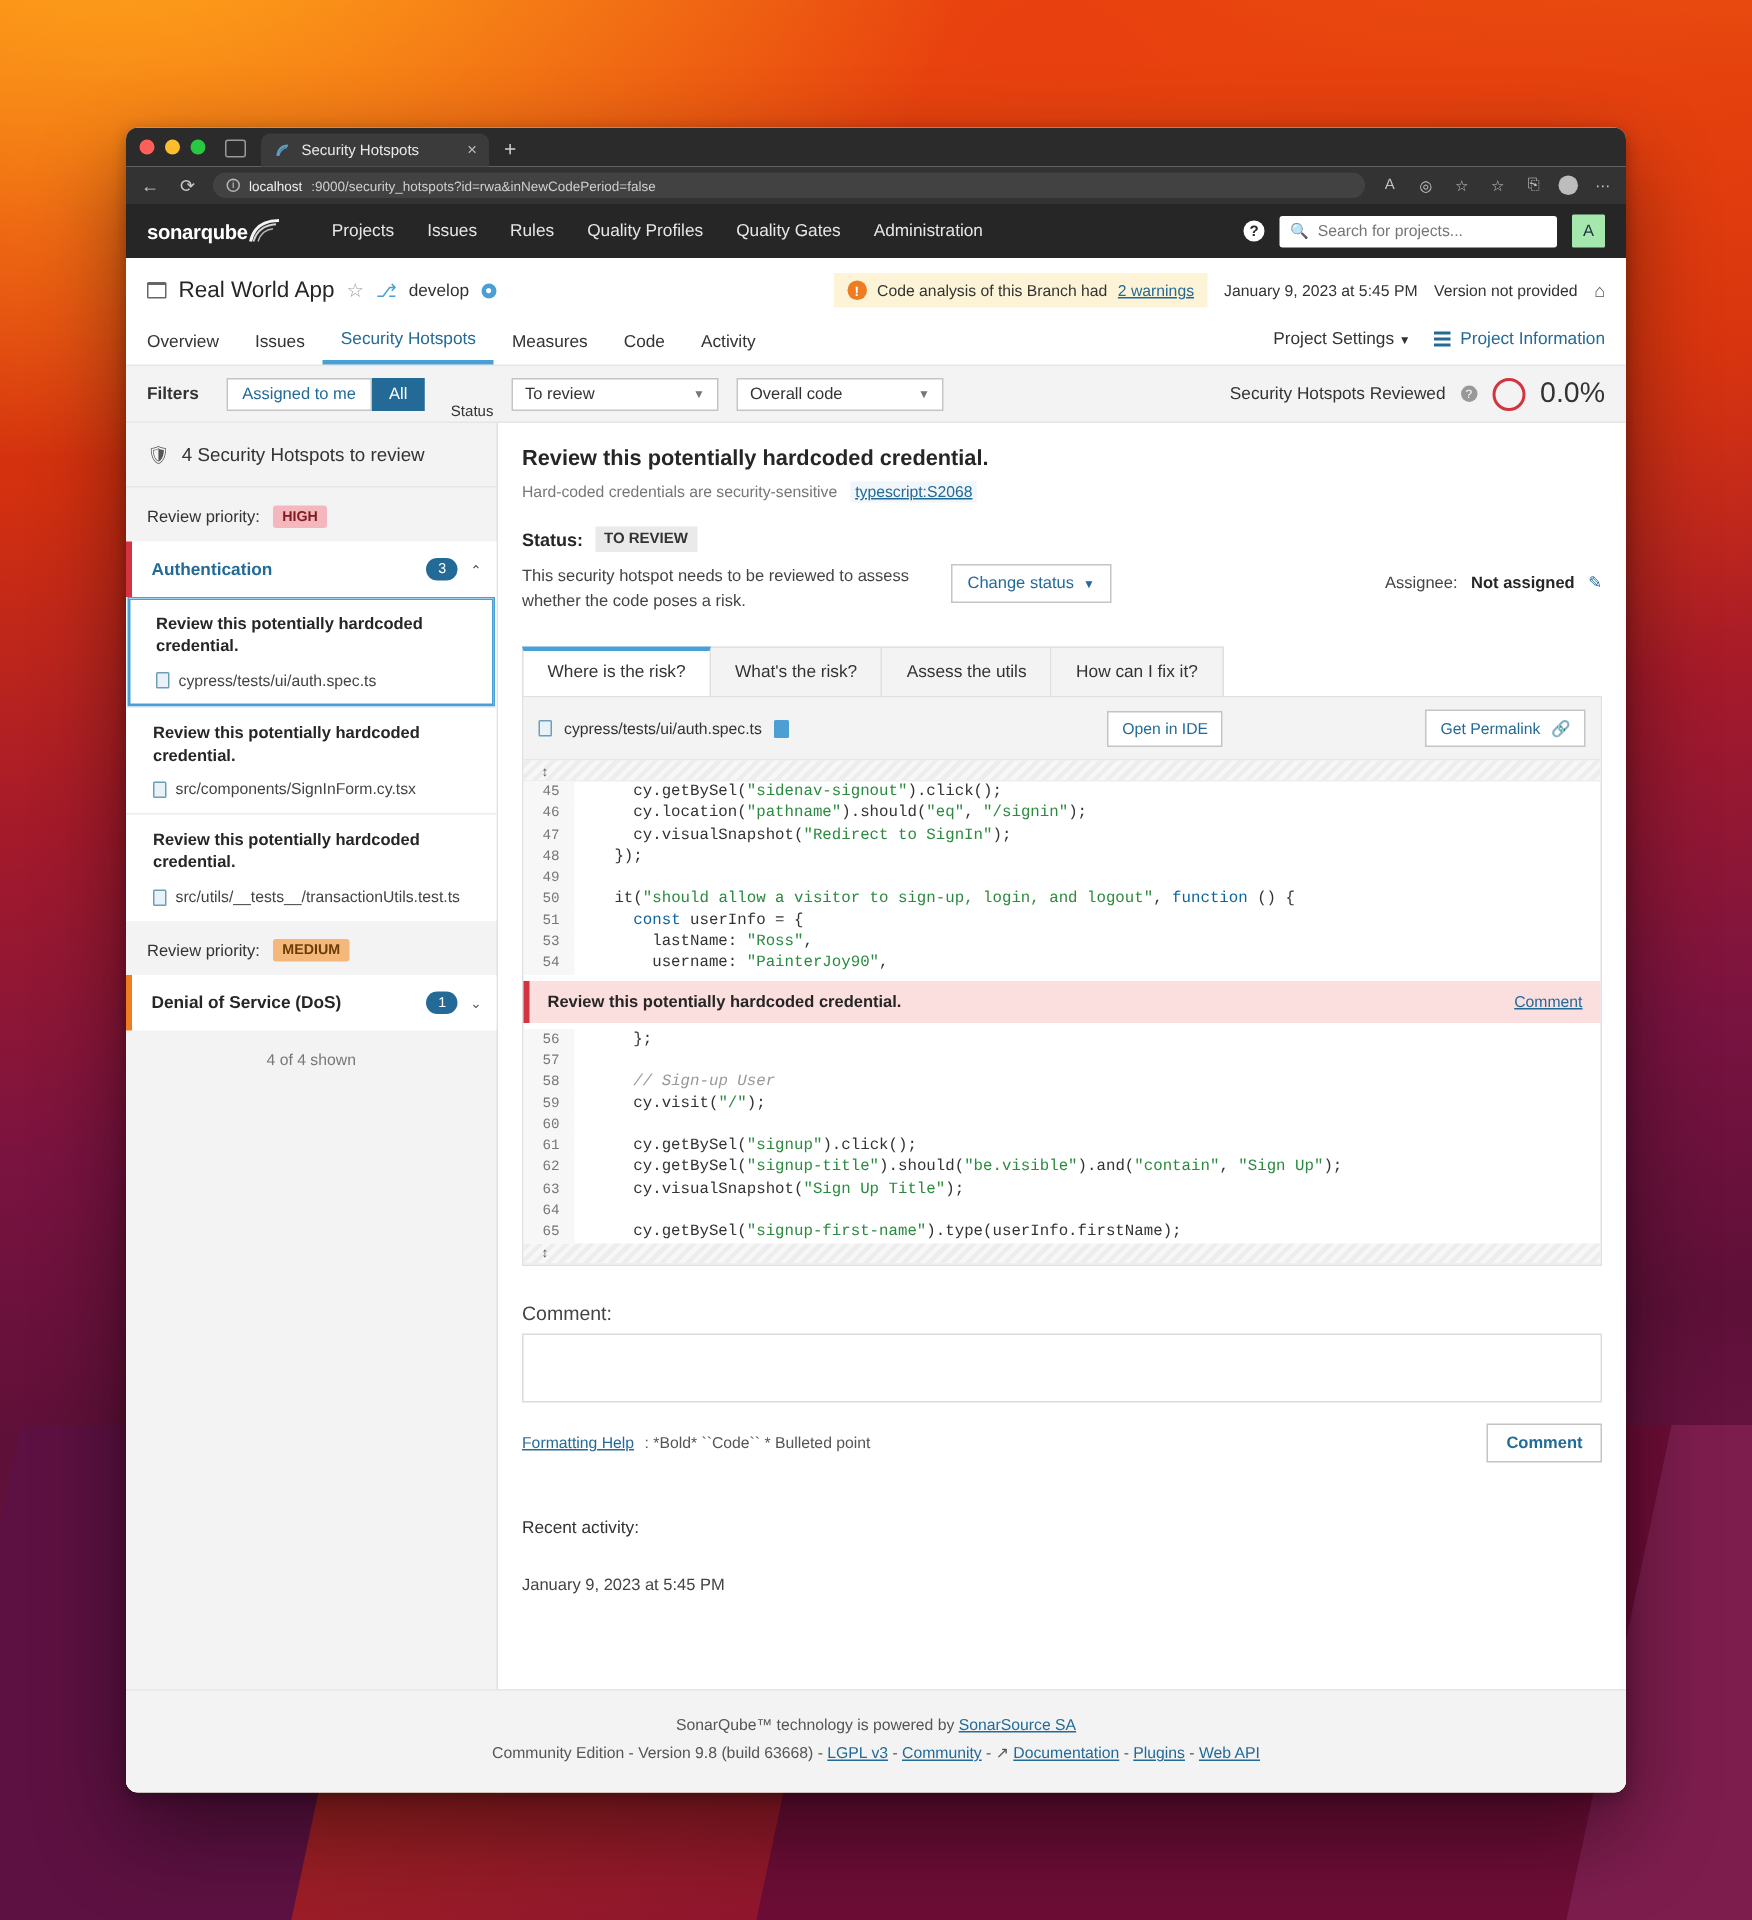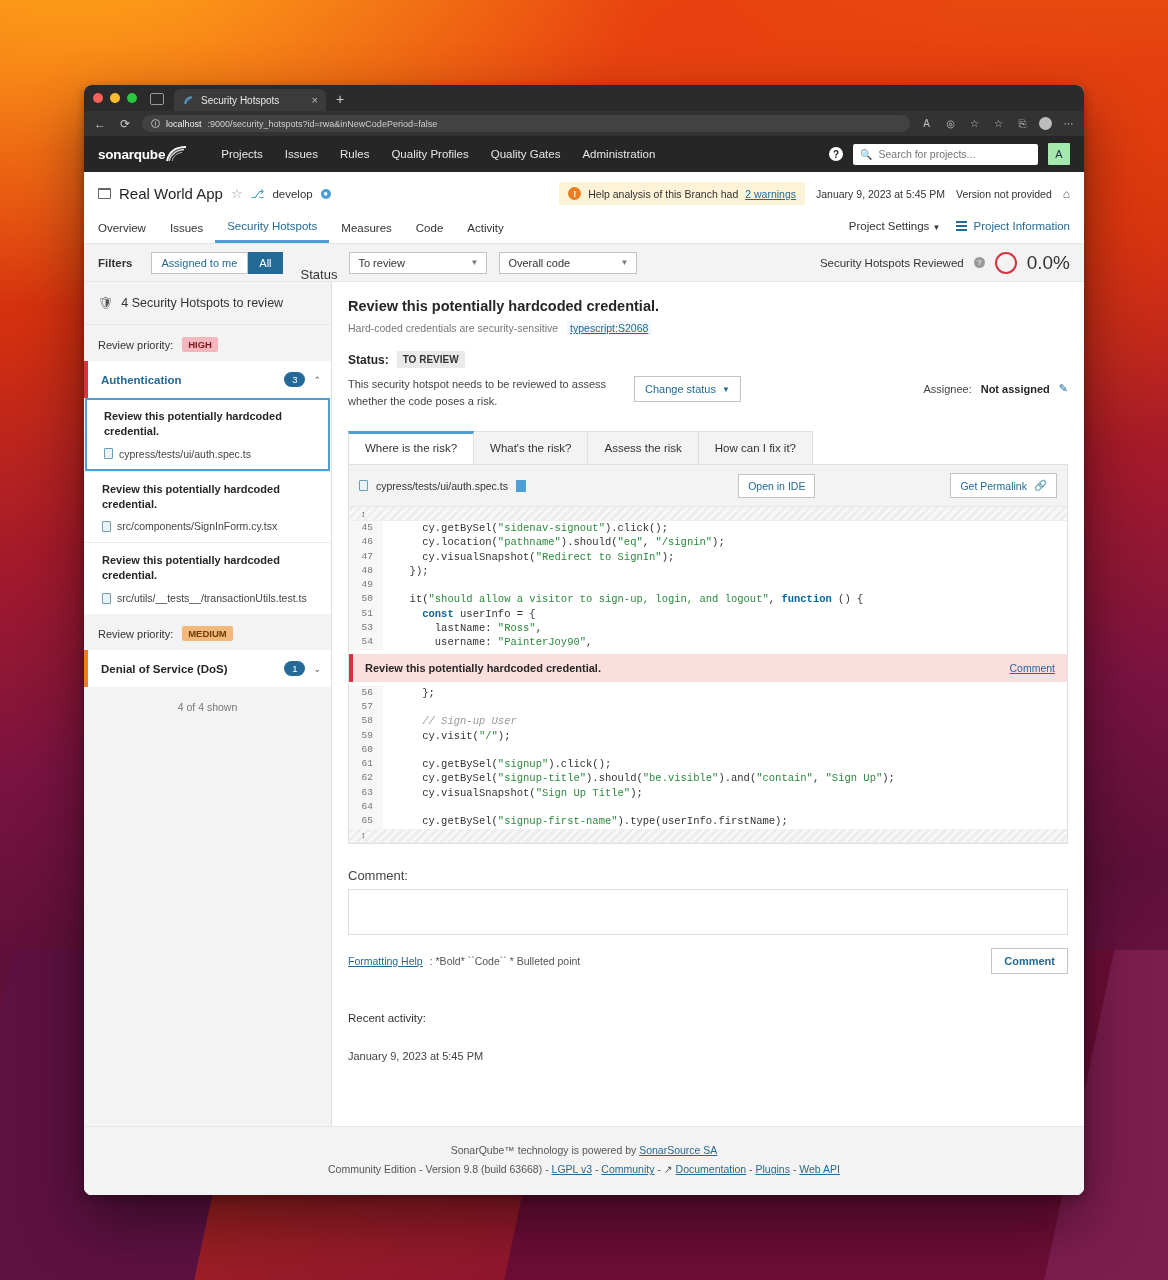--- a/index.html
+++ b/index.html
@@ -100,21 +100,21 @@
       linear-gradient(#236a97,#236a97) 0 0/11px 2px no-repeat,
       linear-gradient(#236a97,#236a97) 0 4px/11px 2px no-repeat,
       linear-gradient(#236a97,#236a97) 0 8px/11px 2px no-repeat; }
 
   
   .filterbar { height:38px; background:#f3f3f3; border-bottom:1px solid #e6e6e6; display:flex; align-items:center; padding:0 14px; gap:12px; }
   .filters-label { font-size:11.5px; font-weight:bold; color:#333; margin-right:6px; }
   .btn-group { display:flex; }
   .bgbtn { font-size:11px; padding:4px 10px; border:1px solid #c4c4c4; background:#fff; color:#236a97; }
   .bgbtn.sel { background:#236a97; color:#fff; border-color:#236a97; }
-  .status-label { font-size:13px; color:#333; margin-left:6px;margin-top:24px; }
+  .status-label { font-size:10px; color:#333; margin-left:6px;margin-top:24px; }
   .select {
     border:1px solid #c4c4c4; background:#fff; font-size:11px; color:#333; height:22px;
     display:flex; align-items:center; padding:0 8px; min-width:138px; position:relative;
   }
   .select .caret { margin-left:auto; color:#777; font-size:8px; }
   .filter-right { margin-left:auto; display:flex; align-items:center; gap:10px; }
   .shr-label { font-size:11.5px; color:#333; }
   .q-ico { width:11px; height:11px; border-radius:50%; background:#999; color:#fff; font-size:8px;
            display:flex; align-items:center; justify-content:center; }
   .donut { width:22px; height:22px; border-radius:50%; border:2.5px solid #d4333f; }
@@ -185,21 +185,21 @@
   .btn-perm { margin-left:135px; display:inline-flex; align-items:center; gap:7px; }
 
   .expander { height:14px; background:
       repeating-linear-gradient(-45deg,#f7f7f7 0 3px,#ededed 3px 6px);
       border-bottom:1px solid #eee; display:flex; align-items:center; padding-left:12px; }
   .exp-glyph { font-size:9px; color:#555; letter-spacing:-1px; }
   .codelines { font-family:"Liberation Mono", monospace; font-size:10.5px; }
   .cl { display:flex; line-height:14.3px; }
   .cl .ln { width:34px; text-align:right; padding-right:10px; color:#777; background:#f7f7f7; flex:0 0 34px; font-size:9.5px; }
   .cl .src { padding-left:14px; white-space:pre; color:#333; }
-  .k { color:#0b64a0; font-weight:bold;margin-top:37px; }
+  .k { color:#0b64a0; font-weight:normal;margin-top:37px; }
   .s { color:#2b8a3e; }
   .cm { color:#999; font-style:italic; }
   .vuln { color:#2b8a3e; border-bottom:1px dotted #d4333f; text-decoration: underline wavy #d4333f; }
   .issue-row {
     background:#fbdede; border-left:4px solid #d4333f; display:flex; align-items:center;
     padding:8px 12px; margin:4px 0;
   }
   .issue-msg { font-size:11px; font-weight:bold; color:#262626; }
   .issue-cmt { margin-left:auto; font-size:10.5px; color:#236a97; text-decoration:underline; }
 
@@ -297,21 +297,21 @@
       <div class="proj-row1">
         <span class="ico-box"></span>
         <span class="proj-name">Real World App</span>
         <span class="star">☆</span>
         <span class="branch-ico">⎇</span>
         <span class="branch-name">develop</span>
         <span class="branch-dot">●</span>
         <div class="head-right">
           <div class="warn-pill">
             <span class="warn-ico">!</span>
-            <span>Help analysis of this Branch had</span>
+            <span>Code analysis of this Branch had</span>
             <a href="#" class="warn-link">2 warnings</a>
           </div>
           <span class="meta-text">January 9, 2023 at 5:45 PM</span>
           <span class="meta-text">Version not provided</span>
           <span class="home-ico">⌂</span>
         </div>
       </div>
       <div class="proj-tabs">
         <a class="ptab" href="#">Overview</a>
         <a class="ptab" href="#">Issues</a>
@@ -426,21 +426,21 @@
           <div class="assignee-box">
             <span class="assignee-lbl">Assignee:</span>
             <span class="assignee-val">Not assigned</span>
             <span class="pencil">✎</span>
           </div>
         </div>
 
         <div class="rtabs">
           <div class="rtab active">Where is the risk?</div>
           <div class="rtab">What's the risk?</div>
-          <div class="rtab">Assess the risk</div>
+          <div class="rtab">Assess the utils</div>
           <div class="rtab">How can I fix it?</div>
         </div>
 
         <div class="codebox">
           <div class="code-head">
             <span class="file-ico"></span>
             <span class="code-path">cypress/tests/ui/auth.spec.ts</span>
             <span class="copy-ico"></span>
             <div class="code-head-right">
               <button class="btn-sm">Open in IDE</button>

